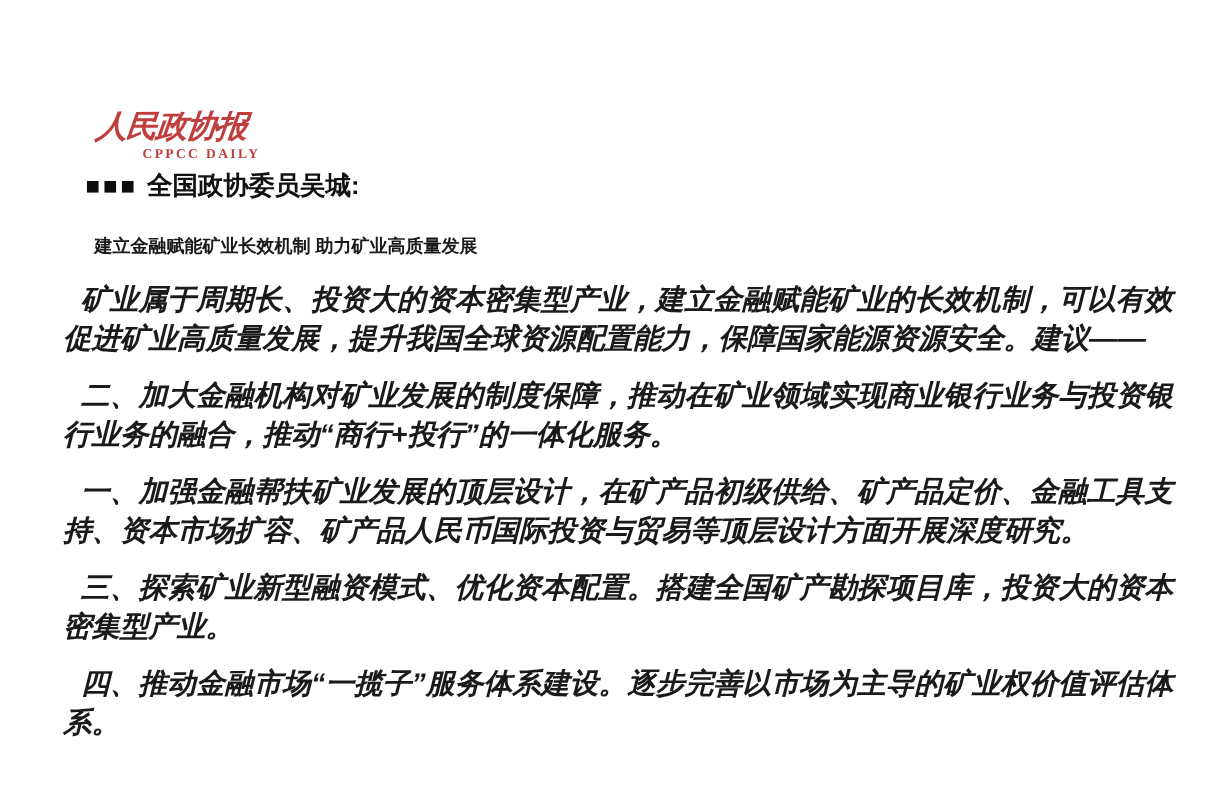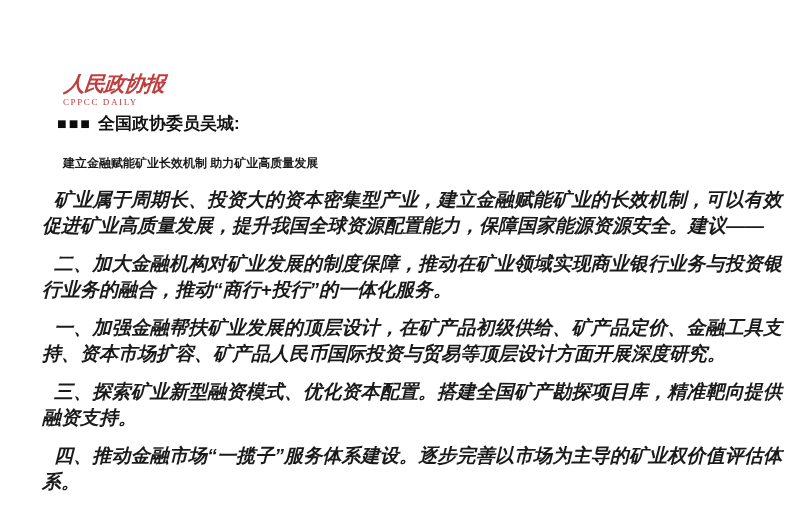--- a/index.html
+++ b/index.html
@@ -34,23 +34,24 @@
     font-weight: bold;
     font-size: 21px;
     letter-spacing: -1px;
     transform: skewX(-6deg);
     transform-origin: left bottom;
   }
   .logo-sub {
     display: block;
     margin-top: 3px;
     font-family: "Liberation Serif", "DejaVu Serif", serif;
-    font-weight: normal;
+    font-weight: bold;
     font-size: 9px;
     letter-spacing: 1.6px;
+    margin-left: 32px;
   }
   
   .byline {
     margin: 7px 0 0 15px;
     font-size: 17px;
     font-weight: bold;
     color: #111111;
     line-height: 19px;
     white-space: nowrap;
   }
@@ -94,18 +95,18 @@
     <div class="byline">
       <span class="redaction">■■■</span><span>全国政协委员吴城:</span>
     </div>
 
     <div class="title">建立金融赋能矿业长效机制 助力矿业高质量发展</div>
 
     <div class="body">
       <p>矿业属于周期长、投资大的资本密集型产业，建立金融赋能矿业的长效机制，可以有效促进矿业高质量发展，提升我国全球资源配置能力，保障国家能源资源安全。建议——</p>
       <p>二、加大金融机构对矿业发展的制度保障，推动在矿业领域实现商业银行业务与投资银行业务的融合，推动“商行+投行”的一体化服务。</p>
       <p>一、加强金融帮扶矿业发展的顶层设计，在矿产品初级供给、矿产品定价、金融工具支持、资本市场扩容、矿产品人民币国际投资与贸易等顶层设计方面开展深度研究。</p>
-      <p>三、探索矿业新型融资模式、优化资本配置。搭建全国矿产勘探项目库，精准靶向提供融资支持。</p>
+      <p>三、探索矿业新型融资模式、优化资本配置。搭建全国矿产勘探项目库，投资大的资本密集型产业。</p>
       <p>四、推动金融市场“一揽子”服务体系建设。逐步完善以市场为主导的矿业权价值评估体系。</p>
     </div>
 
   </div>
 </div>
 
 </body></html>

